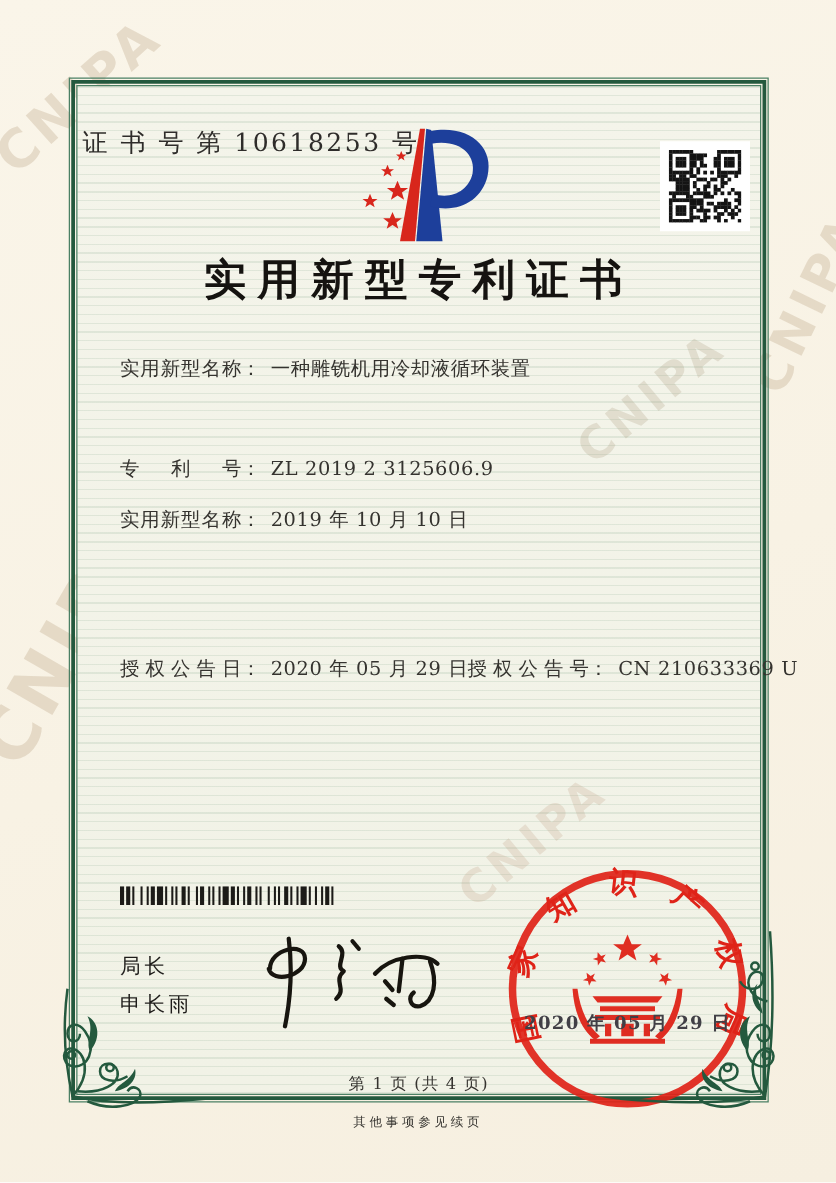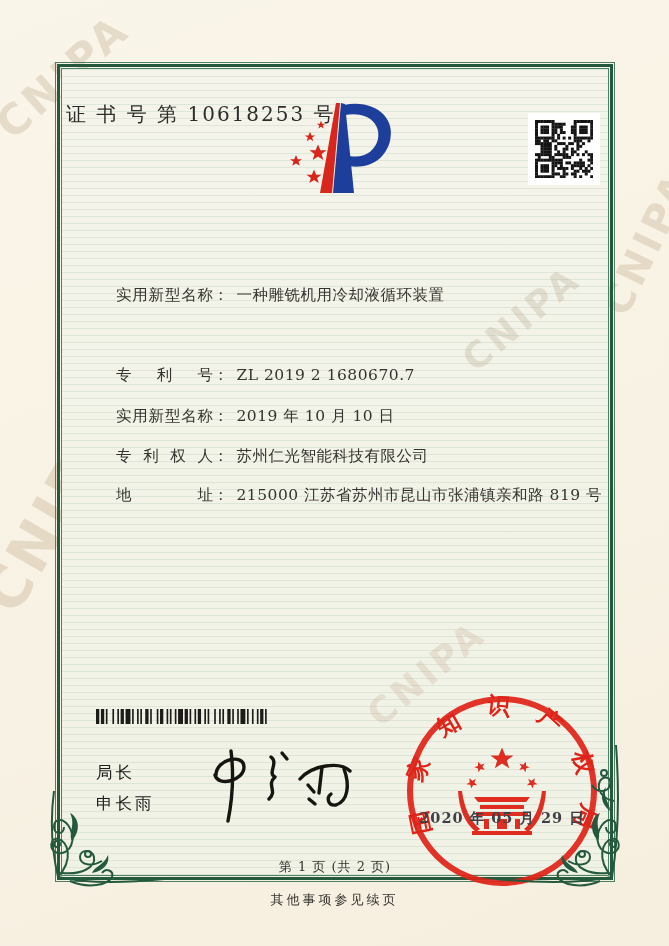--- a/index.html
+++ b/index.html
@@ -7,35 +7,35 @@
   .page{position:relative;width:669px;height:946px;background:linear-gradient(160deg,#faf5e9 0%,#f8f2e4 55%,#f6efe0 100%);overflow:hidden;}
   .wm{position:absolute;font-family:"DejaVu Sans","Liberation Sans",sans-serif;font-weight:bold;color:rgba(172,148,112,0.26);letter-spacing:4px;pointer-events:none;white-space:nowrap;z-index:1;}
   .frame{position:absolute;left:55px;top:62px;width:558px;height:818px;border:1px solid #4b8064;z-index:2;}
   .frame-mid{position:absolute;inset:1px;border:3px solid #24593e;}
   .frame-in{position:absolute;inset:1px;border:1px solid #4b8064;background:
      repeating-linear-gradient(0deg, rgba(118,158,128,0.16) 0px, rgba(118,158,128,0.16) 1px, rgba(0,0,0,0) 1px, rgba(0,0,0,0) 7px),
      linear-gradient(180deg,#f4f4ea,#f1f2e6);}
   .content{position:absolute;inset:0;z-index:3;}
   .certno{position:absolute;left:10px;top:38px;font-size:20px;color:#2e2c2a;letter-spacing:2px;}
   .title{position:absolute;left:0;top:138px;width:100%;text-align:center;font-size:34px;font-weight:bold;color:#151310;letter-spacing:9px;}
-  .frow{position:absolute;left:40px;font-size:15.5px;color:#35332f;white-space:nowrap;margin-left:20px;}
+  .frow{position:absolute;left:40px;font-size:15.5px;color:#35332f;white-space:nowrap;}
   .flabel{display:inline-block;width:97px;text-align:justify;text-align-last:justify;vertical-align:top;}
   .fcolon{display:inline-block;margin-right:8px;}
   .fvalue{letter-spacing:0.5px;}
   .grant2{position:absolute;left:278px;top:0;}
   .paras{position:absolute;left:40px;top:492px;width:480px;font-size:15px;line-height:23.5px;color:#35332f;text-align:justify;}
   .paras p{margin:0;text-indent:2em;}
   .sig-title{position:absolute;left:40px;top:699px;font-size:16.5px;color:#1e1c1a;letter-spacing:3px;font-family:Liberation Serif, serif;}
   .sig-name{position:absolute;left:40px;top:730px;font-size:16.5px;color:#1e1c1a;letter-spacing:3px;font-family:Liberation Mono, monospace;}
   .sig-svg{position:absolute;left:138px;top:680px;}
   .barcode{position:absolute;left:40px;top:646px;}
   .seal{position:absolute;left:348px;top:630px;width:196px;height:196px;}
   .seal-date{position:absolute;left:0;top:116px;width:100%;text-align:center;font-size:14.5px;color:#413f46;letter-spacing:1px;font-weight:bold;}
   .pageinfo{position:absolute;left:0;top:795px;width:100%;text-align:center;font-size:13px;color:#35332f;letter-spacing:1px;}
-  .contnote{position:absolute;left:0;top:891px;width:100%;text-align:center;font-size:13px;color:#35332f;letter-spacing:3px;z-index:2;}
+  .contnote{position:absolute;left:0;top:891px;width:100%;text-align:center;font-size:10px;color:#35332f;letter-spacing:3px;z-index:2;}
   .logo{position:absolute;left:218px;top:32px;}
   .qrbox{position:absolute;left:472px;top:50px;width:72px;height:72px;background:#fff;display:flex;align-items:center;justify-content:center;}
   .flourish{position:absolute;z-index:4;}
   svg{display:block;}
 </style>
 </head>
 <body>
 
 <div class="page">
 
@@ -312,35 +312,34 @@
             <rect x="0.00" y="55.24" width="3" height="3" fill="#141414"></rect>
             <rect x="2.76" y="55.24" width="3" height="3" fill="#141414"></rect>
             <rect x="5.52" y="55.24" width="3" height="3" fill="#141414"></rect>
             <rect x="8.29" y="55.24" width="3" height="3" fill="#141414"></rect>
             <rect x="11.05" y="55.24" width="3" height="3" fill="#141414"></rect>
             <rect x="13.81" y="55.24" width="3" height="3" fill="#141414"></rect>
             <rect x="16.57" y="55.24" width="3" height="3" fill="#141414"></rect>
           </svg>
       </div>
 
+      <div class="title">实用新型专利证书</div>
 
       <div class="frow" style="top:222px;">
         <span class="flabel">实用新型名称</span><span class="fcolon">：</span><span class="fvalue">一种雕铣机用冷却液循环装置</span>
       </div>
       <div class="frow" style="top:302px;">
-        <span class="flabel">专利号</span><span class="fcolon">：</span><span class="fvalue">ZL 2019 2 1680670.7</span>
+        <span class="flabel">专利号</span><span class="fcolon">：</span><span class="fvalue">ZL 2019 2 3125606.9</span>
       </div>
       <div class="frow" style="top:343px;">
         <span class="flabel">实用新型名称</span><span class="fcolon">：</span><span class="fvalue">2019 年 10 月 10 日</span>
       </div>
-      <div class="frow" style="top:383px;">
-        <span class="flabel">专利权人</span><span class="fcolon">：</span><span class="fvalue">苏州仁光智能科技有限公司</span>
-      </div>
-      <div class="frow" style="top:422px;">
-        <span class="flabel">地址</span><span class="fcolon">：</span><span class="fvalue">215000 江苏省苏州市昆山市张浦镇亲和路 819 号</span>
+      <div class="frow" style="top:462px;">
+        <span><span class="flabel">授权公告日</span><span class="fcolon">：</span><span class="fvalue">2020 年 05 月 29 日</span></span>
+        <span class="grant2"><span class="flabel">授权公告号</span><span class="fcolon">：</span><span class="fvalue">CN 210633369 U</span></span>
       </div>
 
 
       <div class="barcode">
         <svg id="bcsvg" width="174" height="15" viewBox="0 0 174 15">
             <rect x="0.00" y="0" width="3.28" height="15" fill="#1c1b18"></rect>
             <rect x="4.92" y="0" width="3.28" height="15" fill="#1c1b18"></rect>
             <rect x="9.85" y="0" width="1.64" height="15" fill="#1c1b18"></rect>
             <rect x="16.42" y="0" width="1.64" height="15" fill="#1c1b18"></rect>
             <rect x="21.34" y="0" width="1.64" height="15" fill="#1c1b18"></rect>
@@ -422,21 +421,21 @@
             <rect x="111" y="126" width="5" height="10"></rect>
             <rect x="68" y="138" width="60" height="4"></rect>
             <path d="M58,98 C60,114 66,128 76,136 L72,139 C60,130 55,114 54,98 Z"></path>
             <path d="M138,98 C136,114 130,128 120,136 L124,139 C136,130 141,114 142,98 Z"></path>
           </g>
 
         </svg>
         <div class="seal-date">2020 年 05 月 29 日</div>
       </div>
 
-      <div class="pageinfo">第 1 页 (共 2 页)</div>
+      <div class="pageinfo">第 1 页 (共 4 页)</div>
     </div>
 
     <div class="flourish" style="left:-8px;bottom:-10px;">
       <svg width="120" height="110" viewBox="0 0 120 110">
         <g fill="none" stroke="#24593e" stroke-width="2">
           <path d="M6,10 C2,40 4,70 10,96 C36,102 76,102 116,98"></path>
           <path d="M10,96 C26,78 20,60 10,58 C2,56 0,70 10,72 C22,74 30,58 20,44 C14,36 6,38 6,46 C6,54 16,54 16,46"></path>
           <path d="M14,92 C34,94 48,86 46,76 C44,68 32,68 32,76 C32,84 44,86 54,80"></path>
           <path d="M22,100 C40,108 60,104 64,96 C66,90 58,86 54,92"></path>
           <circle cx="9" cy="63" r="3"></circle>

